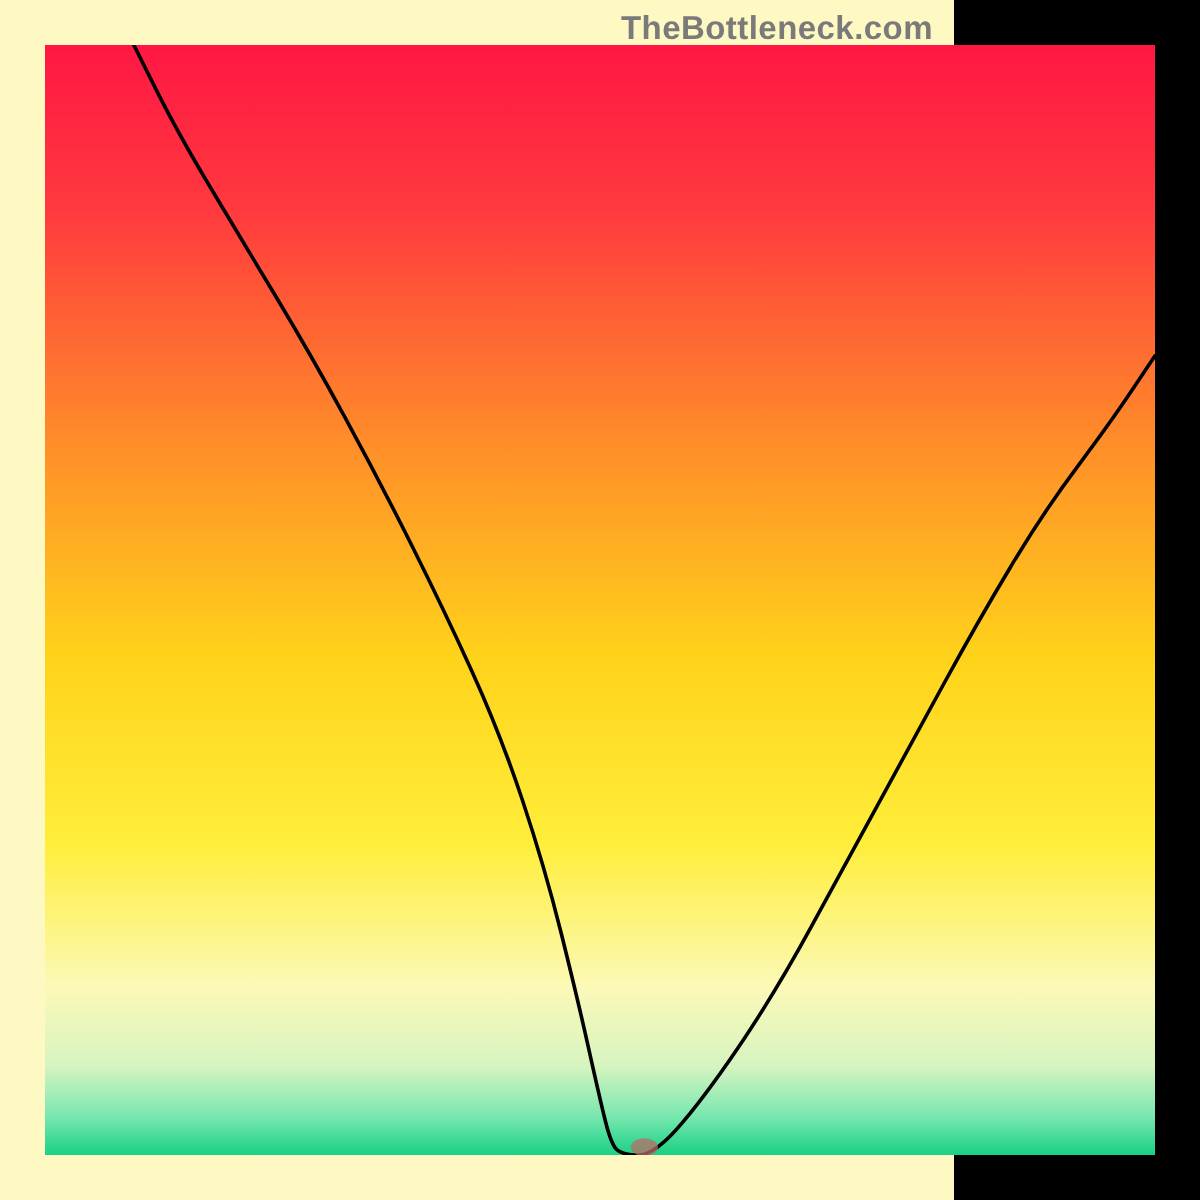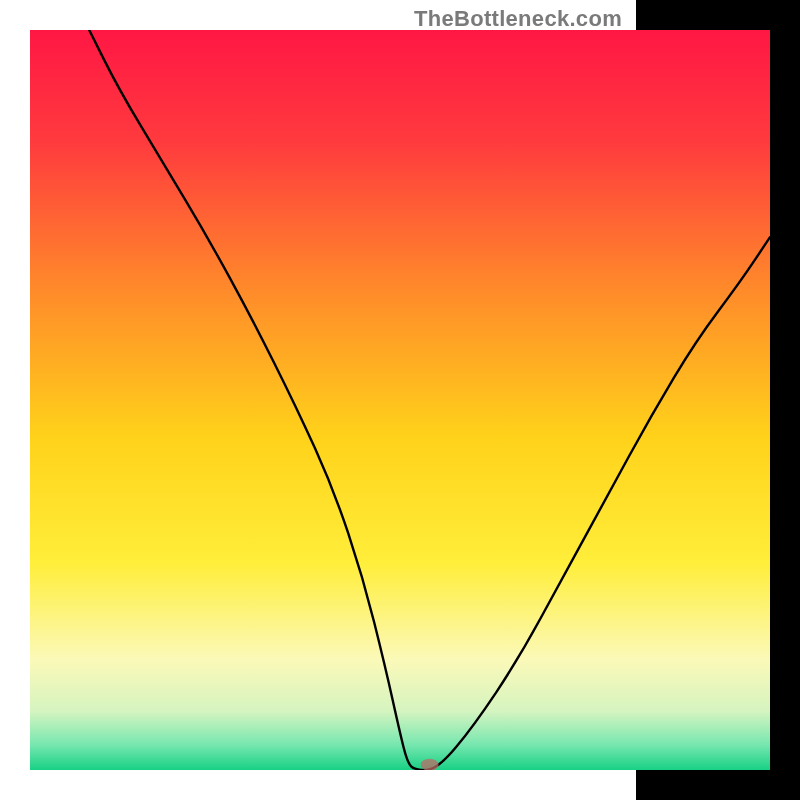--- a/index.html
+++ b/index.html
@@ -8,21 +8,21 @@
     width: 800px;
     height: 800px;
     background: #000;
     overflow: hidden;
     font-family: Arial, Helvetica, sans-serif;
   }
   .frame {
     position: relative;
     width: 636px;
     height: 800px;
-    background: #ffffff;
+    background: #fef9c3;
   }
   .watermark {
     position: absolute;
     top: 6px;
     right: 14px;
     color: #7a7a7a;
     font-size: 22px;
     font-weight: 600;
     letter-spacing: 0.3px;
     z-index: 4;

